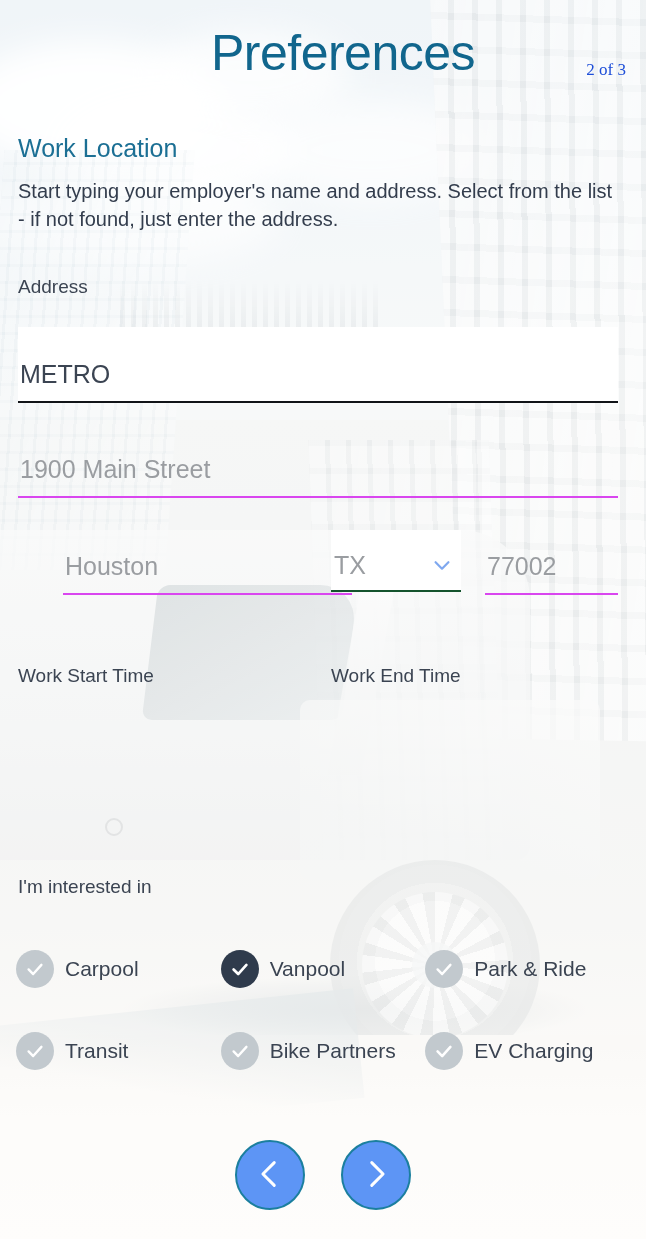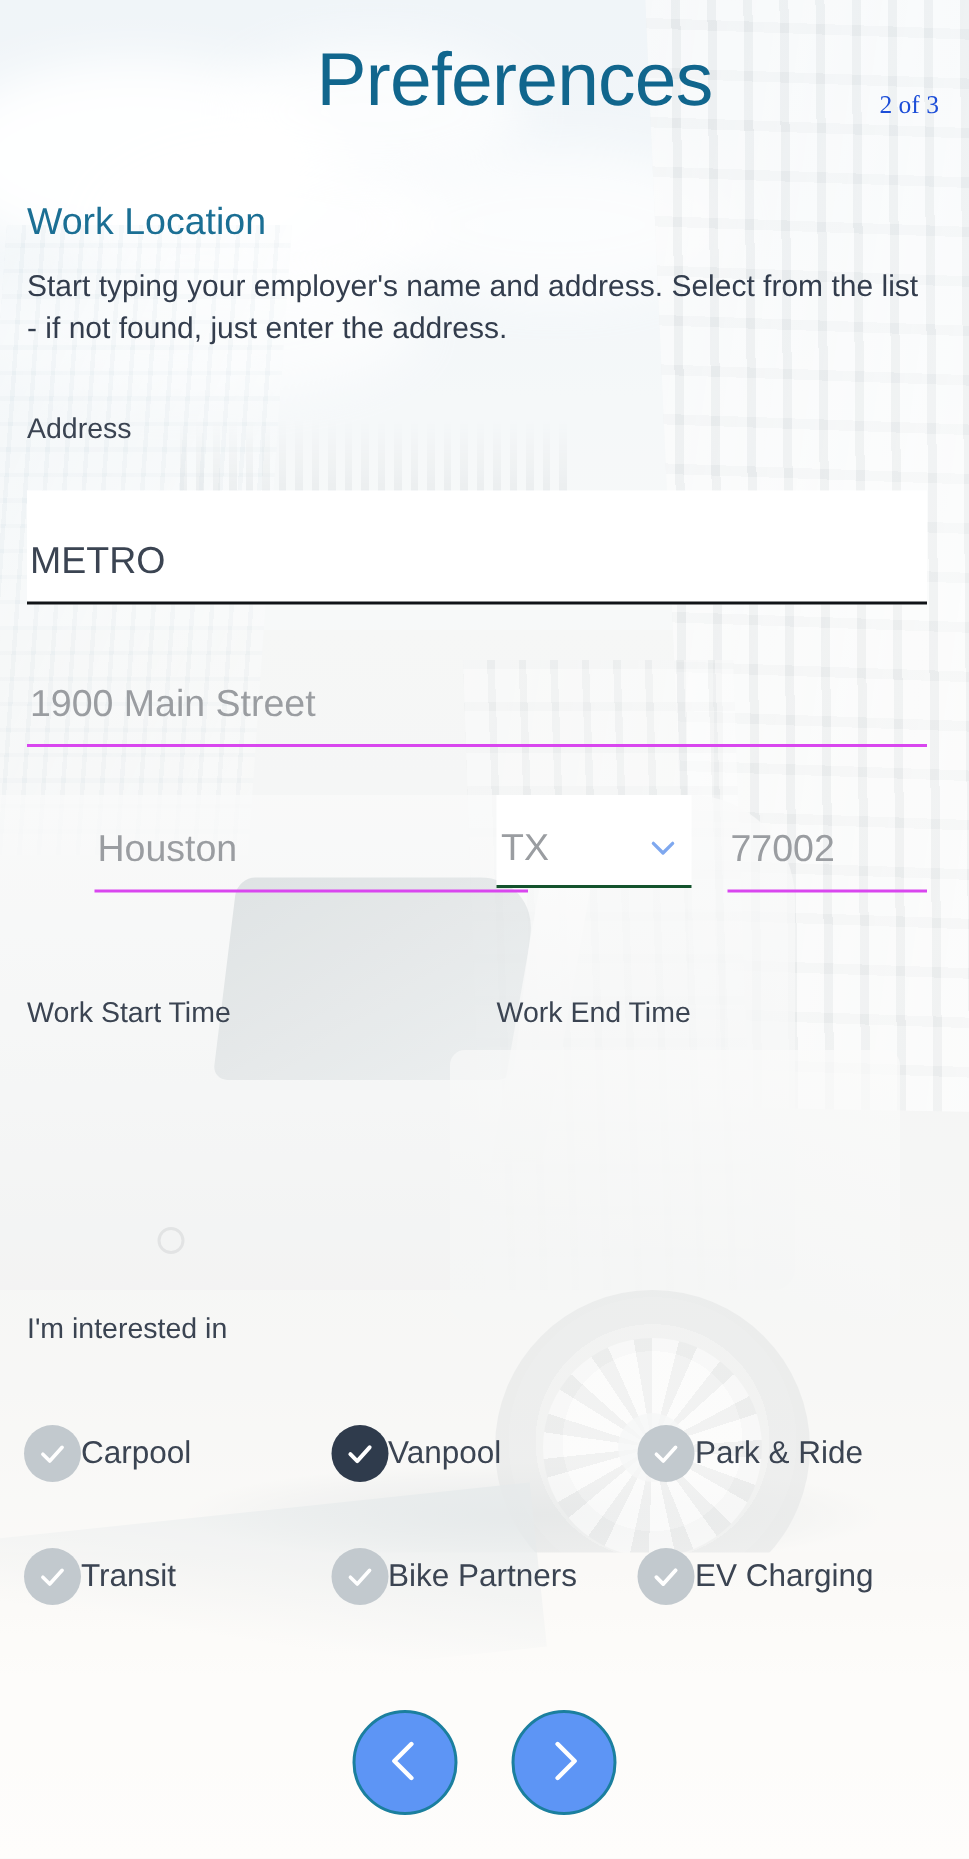--- a/index.html
+++ b/index.html
@@ -316,20 +316,21 @@
     left: 16px; top: 928px;
     width: 614px;
   }
   .check-row {
     display: flex;
     height: 82px;
   }
   .check-item {
     display: flex;
     align-items: center;
+    gap: 11px;
     width: 205px;
   }
   .check-circle {
     width: 38px; height: 38px;
     border-radius: 50%;
     background: #c2c9ce;
     display: flex;
     align-items: center;
     justify-content: center;
     flex: none;

